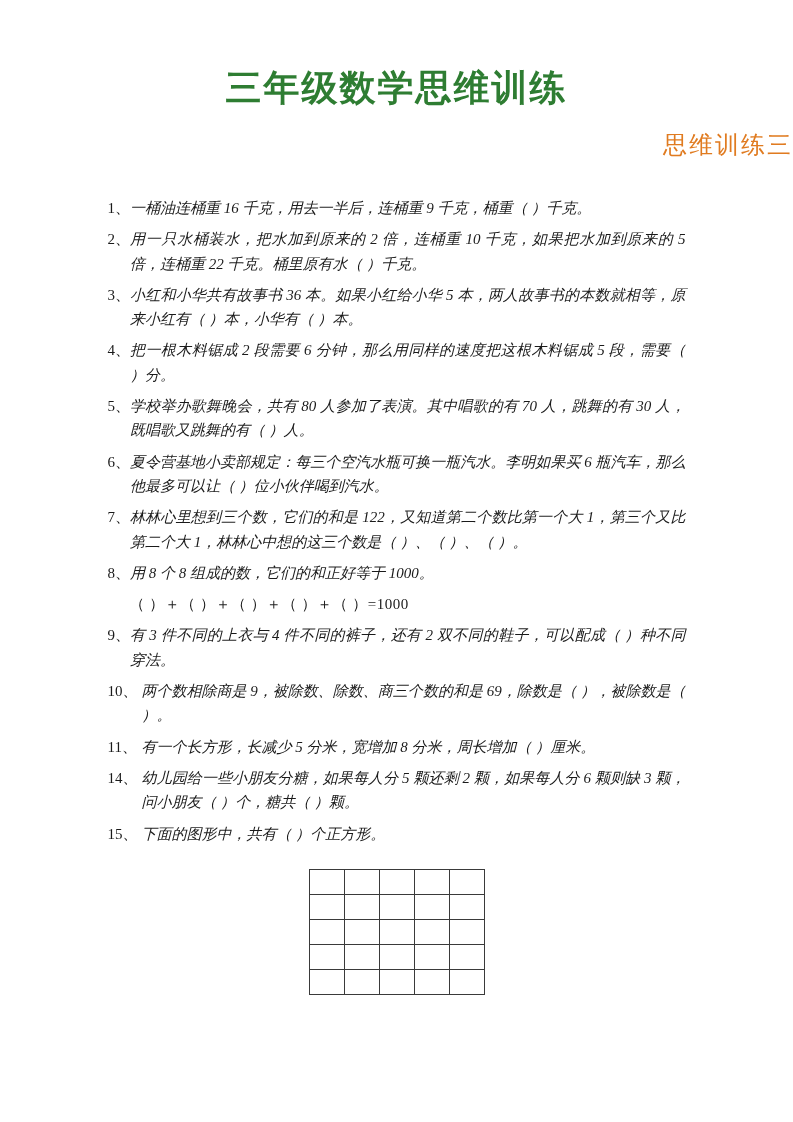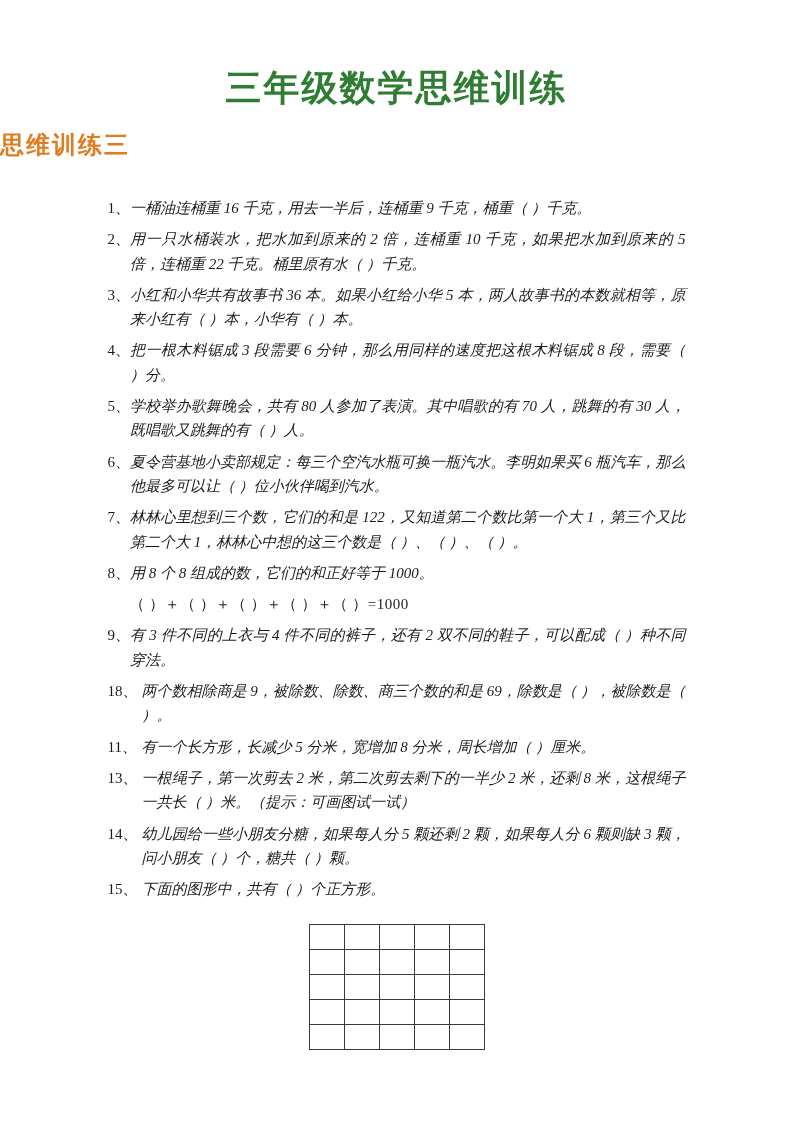--- a/index.html
+++ b/index.html
@@ -25,23 +25,23 @@
     font-family: "Liberation Sans", sans-serif;
     font-weight: bold;
     font-size: 36px;
     color: #2e7d32;
     letter-spacing: 2px;
     margin: 0;
     padding-top: 66px;
     line-height: 1.2;
   }
   .title-sub {
-    text-align: left;
+    text-align: right;
     font-family: "Liberation Sans", sans-serif;
-    font-weight: bold;
+    font-weight: normal;
     font-size: 24px;
     color: #e07b20;
     letter-spacing: 2px;
     margin: 0;
     padding-top: 22px;
     line-height: 1.2;
   }
   .content {
     margin: 0 auto;
     padding-top: 36px;
@@ -106,21 +106,21 @@
       <span class="q-text">用一只水桶装水，把水加到原来的 2 倍，连桶重 10 千克，如果把水加到原来的 5 倍，连桶重 22 千克。桶里原有水（    ）千克。</span>
     </div>
 
     <div class="q">
       <span class="q-num">3、</span>
       <span class="q-text">小红和小华共有故事书 36 本。如果小红给小华 5 本，两人故事书的本数就相等，原来小红有（    ）本，小华有（    ）本。</span>
     </div>
 
     <div class="q">
       <span class="q-num">4、</span>
-      <span class="q-text">把一根木料锯成 3 段需要 6 分钟，那么用同样的速度把这根木料锯成 8 段，需要（    ）分。</span>
+      <span class="q-text">把一根木料锯成 2 段需要 6 分钟，那么用同样的速度把这根木料锯成 5 段，需要（    ）分。</span>
     </div>
 
     <div class="q">
       <span class="q-num">5、</span>
       <span class="q-text">学校举办歌舞晚会，共有 80 人参加了表演。其中唱歌的有 70 人，跳舞的有 30 人，既唱歌又跳舞的有（    ）人。</span>
     </div>
 
     <div class="q">
       <span class="q-num">6、</span>
       <span class="q-text">夏令营基地小卖部规定：每三个空汽水瓶可换一瓶汽水。李明如果买 6 瓶汽车，那么他最多可以让（    ）位小伙伴喝到汽水。</span>
@@ -136,34 +136,30 @@
       <span class="q-text">用 8 个 8 组成的数，它们的和正好等于 1000。</span>
     </div>
     <div class="q-sub">（      ）＋（      ）＋（      ）＋（      ）＋（      ）=1000</div>
 
     <div class="q">
       <span class="q-num">9、</span>
       <span class="q-text">有 3 件不同的上衣与 4 件不同的裤子，还有 2 双不同的鞋子，可以配成（    ）种不同穿法。</span>
     </div>
 
     <div class="q">
-      <span class="q-num wide">18、</span>
+      <span class="q-num wide">10、</span>
       <span class="q-text">两个数相除商是 9，被除数、除数、商三个数的和是 69，除数是（    ），被除数是（    ）。</span>
     </div>
 
     <div class="q">
       <span class="q-num wide">11、</span>
       <span class="q-text">有一个长方形，长减少 5 分米，宽增加 8 分米，周长增加（    ）厘米。</span>
     </div>
 
 
-    <div class="q">
-      <span class="q-num wide">13、</span>
-      <span class="q-text">一根绳子，第一次剪去 2 米，第二次剪去剩下的一半少 2 米，还剩 8 米，这根绳子一共长（    ）米。（提示：可画图试一试）</span>
-    </div>
 
     <div class="q">
       <span class="q-num wide">14、</span>
       <span class="q-text">幼儿园给一些小朋友分糖，如果每人分 5 颗还剩 2 颗，如果每人分 6 颗则缺 3 颗，问小朋友（    ）个，糖共（    ）颗。</span>
     </div>
 
     <div class="q">
       <span class="q-num wide">15、</span>
       <span class="q-text">下面的图形中，共有（    ）个正方形。</span>
     </div>

